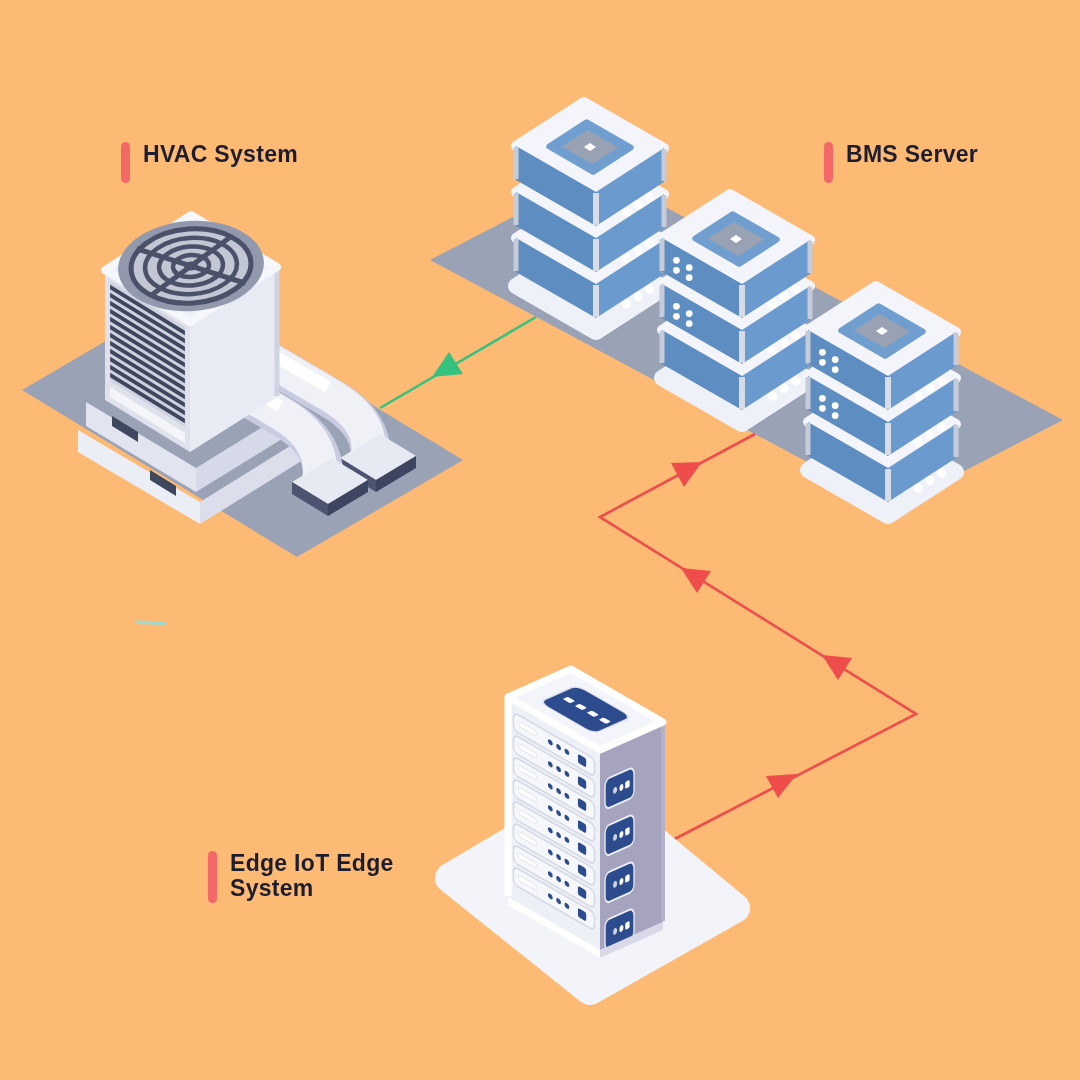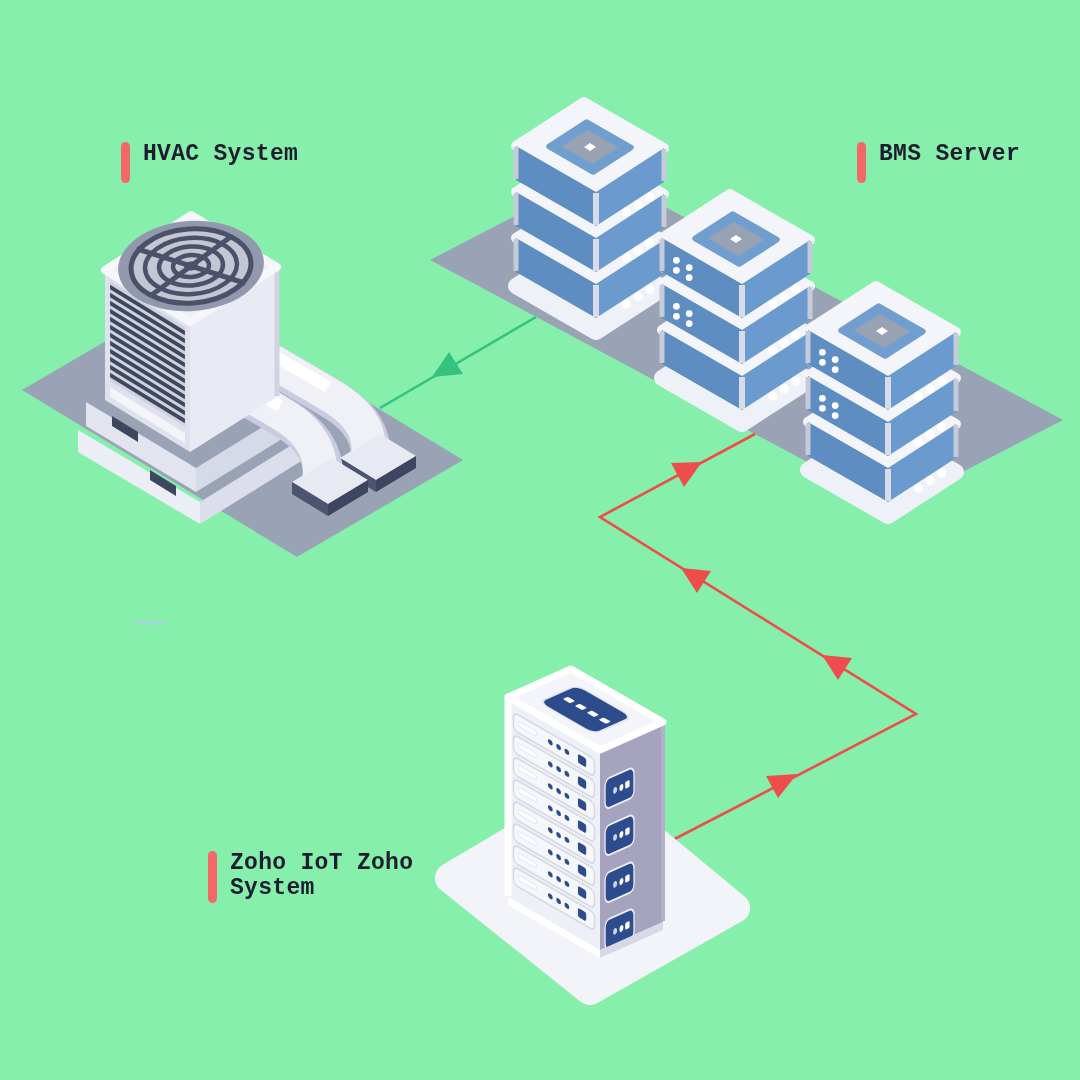--- a/index.html
+++ b/index.html
@@ -2,22 +2,22 @@
 <html style="--accent-red: #f56868; --arrow-red: #ee4d4b; --arrow-green: #35c27f; --platform: #9aa2b6; --server-blue: #6b9bce; --server-blue-dark: #5d8dc1; --panel-navy: #2d4c8e; --tower-side: #a6a3bf; --text-color: #1d1d30; --teal-dash: #9fd9d0;"><head>
 <meta charset="utf-8">
 <title>IoT BMS Architecture Diagram</title>
 <style>
   :root{
     --accent-red:#f56868; --arrow-red:#ee4d4b; --arrow-green:#35c27f;
     --platform:#9aa2b6; --server-blue:#6b9bce; --server-blue-dark:#5d8dc1;
     --panel-navy:#2d4c8e; --tower-side:#a6a3bf; --text-color:#1d1d30; --teal-dash:#9fd9d0;
   }
   html,body{margin:0;padding:0;background:#ffffff;}
-  .scene{position:relative;width:1080px;height:1080px;background:#86efac;overflow:hidden;
-         font-family:Liberation Mono, monospace;}
+  .scene{position:relative;width:1080px;height:1080px;background:#fdba74;overflow:hidden;
+         font-family:Liberation Sans, sans-serif;}
   svg{position:absolute;left:0;top:0;}
   .platform{fill:var(--platform);}
   .green-line{stroke:var(--arrow-green);stroke-width:2.6;fill:none;}
   .green-fill{fill:var(--arrow-green);}
   .red-line{stroke:var(--arrow-red);stroke-width:2.6;fill:none;}
   .red-fill{fill:var(--arrow-red);}
   .navy{fill:var(--panel-navy);}
   .sblue{fill:var(--server-blue);}
   .sblue-d{fill:var(--server-blue-dark);}
   .tower-side{fill:var(--tower-side);}
@@ -202,26 +202,26 @@
   </g>
 
   <rect class="teal" x="135" y="621" width="31" height="3.5" rx="1.5" transform="rotate(2 150 622)"></rect>
 </svg>
 
 <div class="label" style="left:121px;top:142px;">
   <div class="label-bar" style="height:41px;"></div>
   <div class="label-text">HVAC System</div>
 </div>
 
-<div class="label" style="left:857px;top:142px;">
+<div class="label" style="left:824px;top:142px;">
   <div class="label-bar" style="height:41px;"></div>
   <div class="label-text">BMS Server</div>
 </div>
 
 <div class="label" style="left:208px;top:851px;">
   <div class="label-bar" style="height:52px;"></div>
   <div class="label-text">
-    <div>Zoho IoT Zoho</div>
+    <div>Edge IoT Edge</div>
     <div>System</div>
   </div>
 </div>
 
 </div>
 
 </body></html>

